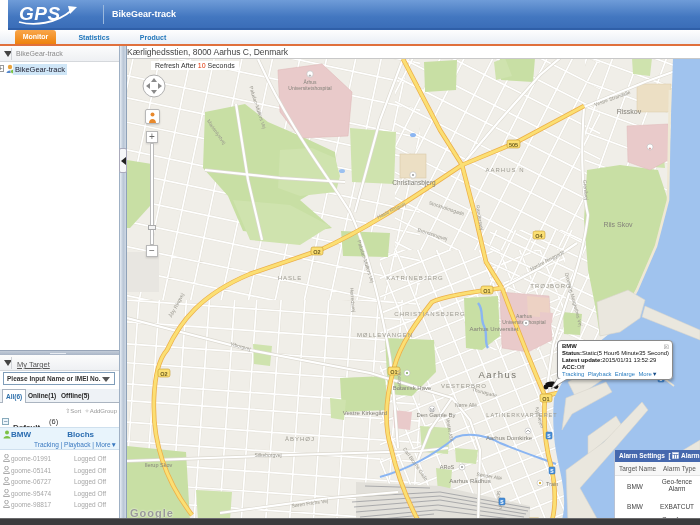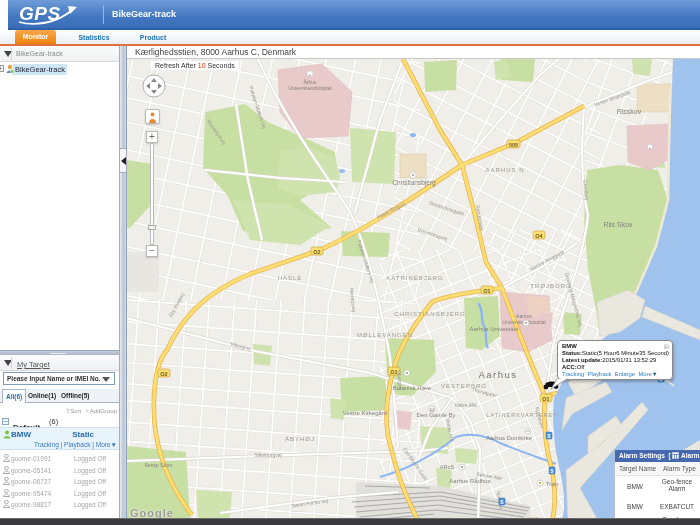--- a/index.html
+++ b/index.html
@@ -42,21 +42,21 @@
 #bmw .st { position:absolute; right:25px; top:2px; font-size:8px; font-weight:bold; color:#2a6cb0; }
 #bmw .lk { position:absolute; right:2px; top:13px; font-size:6.5px; color:#3a79c0; }
 .grow { position:absolute; left:0; width:119px; height:11.5px; font-size:6.5px; color:#a6a6a6; }
 .grow .ic { position:absolute; left:3px; top:1px; }
 .grow .nm { position:absolute; left:11px; top:2px; }
 .grow .lo { position:absolute; right:13px; top:2px; }
 #vsplit { position:absolute; left:119px; top:46px; width:8px; height:474px; background:linear-gradient(90deg,#e6ecf3,#b9c6d6 55%,#cfd8e4); border-left:1px solid #9fb0c4; border-right:1px solid #8fa2b8; }
 #vhandle { position:absolute; left:119px; top:148px; width:8px; height:25px; background:#f6f7f9; border:1px solid #aab; border-radius:2px; }
 #vhandle .a { position:absolute; left:1px; top:8px; width:0; height:0; border-top:4px solid transparent; border-bottom:4px solid transparent; border-right:5px solid #222; }
 #mappane { position:absolute; left:127px; top:46px; width:573px; height:474px; }
-#addr { position:absolute; left:0; top:0; width:573px; height:13px; background:#fff; border-bottom:1px solid #c8c8c8; font-size:8.5px; color:#444; padding-left:8px; line-height:12px; }
+#addr { position:absolute; left:0; top:0; width:573px; height:13px; background:#fff; border-bottom:1px solid #c8c8c8; font-size:8.5px; color:#444; padding-left:0; line-height:12px; }
 #mapwrap { position:absolute; left:0; top:13px; width:573px; height:461px; overflow:hidden; }
 #refresh { position:absolute; left:24px; top:2px; background:#fff; font-size:7px; color:#333; padding:1px 4px; }
 #refresh b { color:#e03000; font-weight:normal; }
 #botbar { position:absolute; left:0; top:518px; width:700px; height:7px; background:#3b3b3d; border-top:1px solid #6a6a6c; }
 .ctl { position:absolute; background:#fff; border:1px solid #b8b8b8; box-shadow:0 1px 2px rgba(0,0,0,0.15); }
 #popup { position:absolute; left:430px; top:281px; width:116px; height:40px; background:#fff; border:1px solid #8a8a8a; border-radius:4px; box-shadow:1px 2px 3px rgba(0,0,0,0.25); font-size:5.9px; color:#111; padding:2px 0 0 4px; line-height:7.1px; white-space:nowrap; overflow:hidden; }
 #popup .lk { color:#2d7fc1; }
 #alarm { position:absolute; left:614px; top:450px; width:86px; height:75px; background:#fff; border-left:1px solid #b8c2d4; }
 #alarm .tbar { position:absolute; left:0; top:0; width:86px; height:12px; background:#4568ae; color:#fff; font-size:6.5px; font-weight:bold; line-height:12px; padding-left:4px; white-space:nowrap; overflow:hidden; }
 #alarm .hdr { position:absolute; left:0; top:12px; width:86px; height:14px; background:#f7f7f7; border-bottom:1px solid #e3e3e3; font-size:6.5px; color:#555; }
@@ -114,21 +114,21 @@
       <div class="box">−</div>
       <div class="dt">Default</div>
       <div class="dn">(6)</div>
     </div>
   <div id="bmw">
     <svg style="position:absolute;left:3px;top:2px" width="8" height="9">
         <circle cx="4" cy="2.5" r="2" fill="#7bc144"></circle>
         <path d="M0.5,8.5 C0.5,5 7.5,5 7.5,8.5 Z" fill="#7bc144"></path>
       </svg>
     <div class="nm">BMW</div>
-      <div class="st">Static</div>
+      <div class="st">Blochs</div>
     <div class="lk">Tracking | Playback | More▼</div>
   </div>
   <div class="grow" style="top:98.0px">
       <svg class="ic" width="7" height="8">
         <circle cx="3.5" cy="2" r="1.8" fill="none" stroke="#aaa"></circle>
         <path d="M0.5,7.5 C0.5,4.5 6.5,4.5 6.5,7.5 Z" fill="none" stroke="#aaa"></path>
       </svg>
       <span class="nm">goome-01991</span>
       <span class="lo">Logged Off</span>
     </div>

